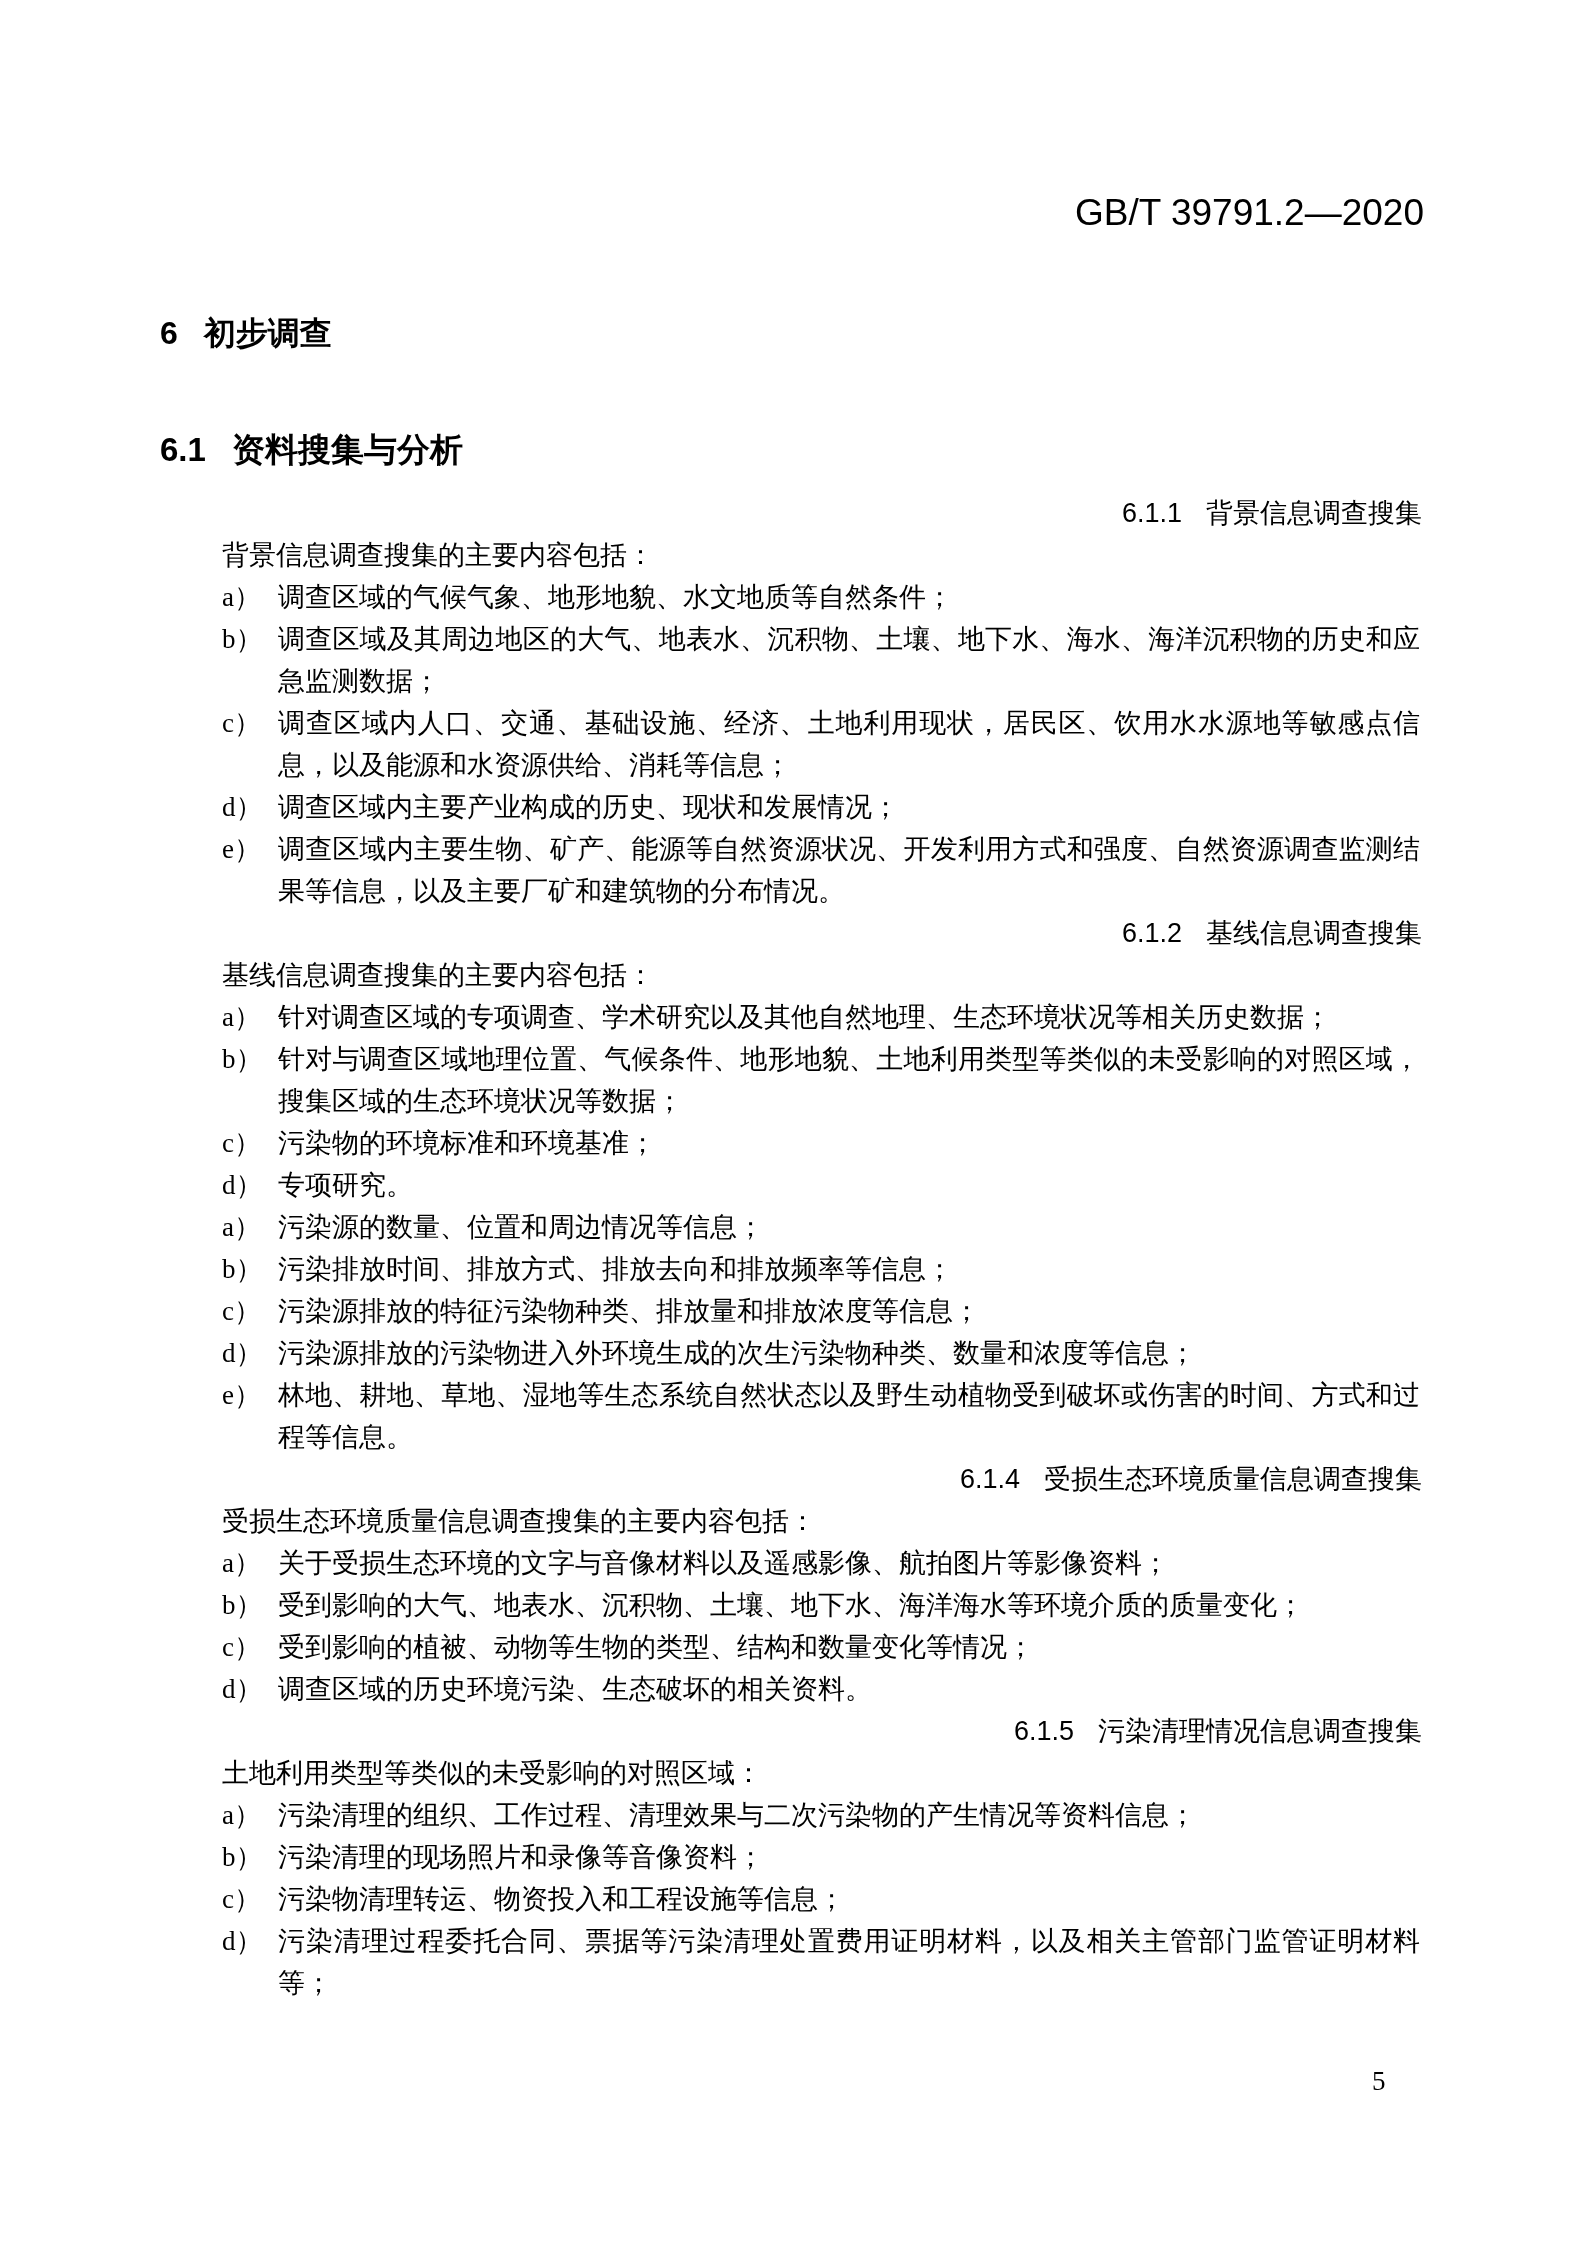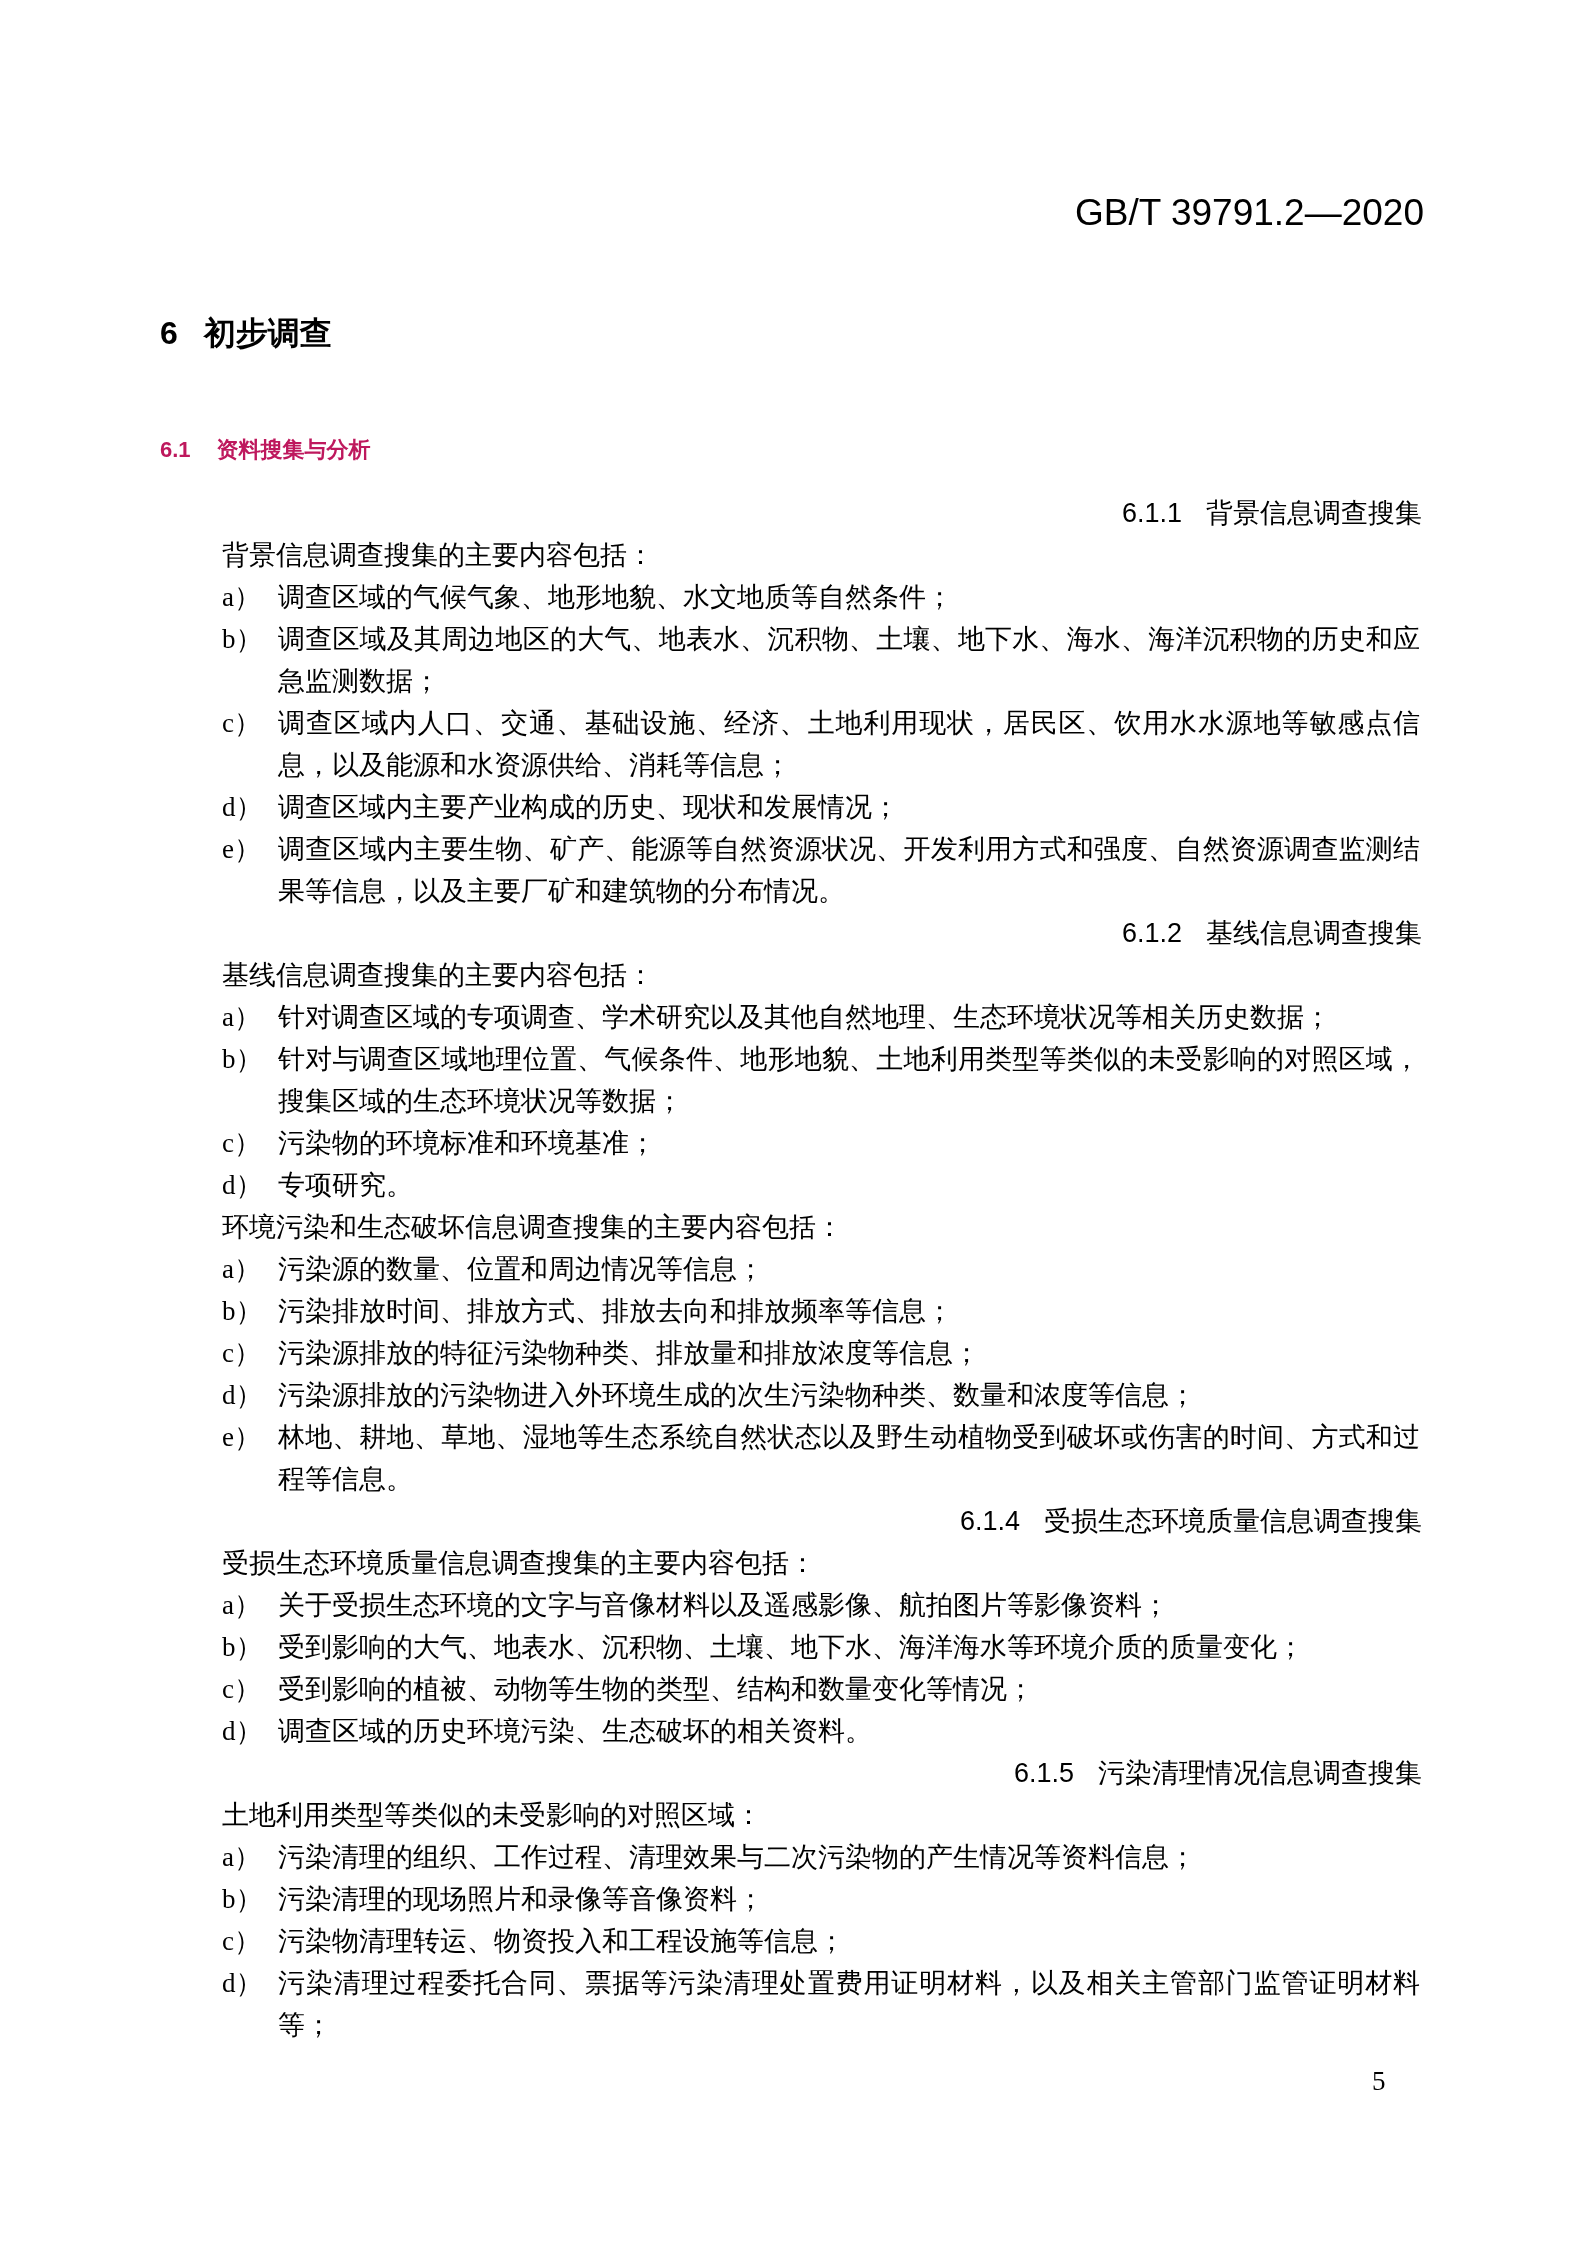--- a/index.html
+++ b/index.html
@@ -32,24 +32,24 @@
     font-family:"Liberation Sans", sans-serif;
     font-weight:bold;
     font-size:32px;
     line-height:50px;
     color:#000;
   }
   h1.chapter .num { margin-right:26px; }
   h2.section {
     font-family:"Liberation Sans", sans-serif;
     font-weight:bold;
-    font-size:22px;
+    font-size:33px;
     line-height:40px;
     margin-top:72px;
-    color:#be185d;
+    color:#000000;
   }
   h2.section .num { margin-right:26px; }
   .body-text {
     margin-top:22px;
     font-family:"Liberation Serif", "DejaVu Serif", serif;
     font-size:27px;
     line-height:42px;
     color:#000;
   }
   h3.subsection {
@@ -136,21 +136,20 @@
           <div class="itemtext">针对与调查区域地理位置、气候条件、地形地貌、土地利用类型等类似的未受影响的对照区域，搜集区域的生态环境状况等数据；</div>
         </div>
         <div class="item">
           <span class="marker">c）</span>
           <div class="itemtext">污染物的环境标准和环境基准；</div>
         </div>
         <div class="item">
           <span class="marker">d）</span>
           <div class="itemtext">专项研究。</div>
         </div>
-        <p class="intro">环境污染和生态破坏信息调查搜集的主要内容包括：</p>
         <div class="item">
           <span class="marker">a）</span>
           <div class="itemtext">污染源的数量、位置和周边情况等信息；</div>
         </div>
         <div class="item">
           <span class="marker">b）</span>
           <div class="itemtext">污染排放时间、排放方式、排放去向和排放频率等信息；</div>
         </div>
         <div class="item">
           <span class="marker">c）</span>

